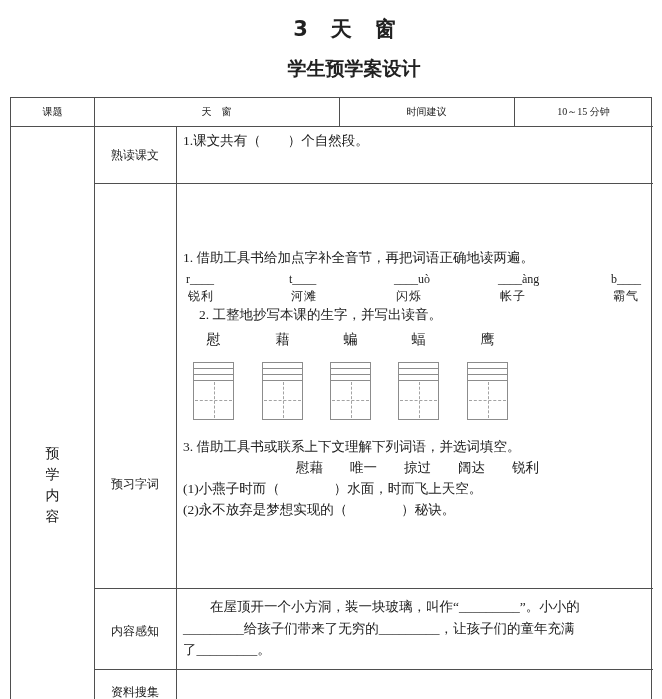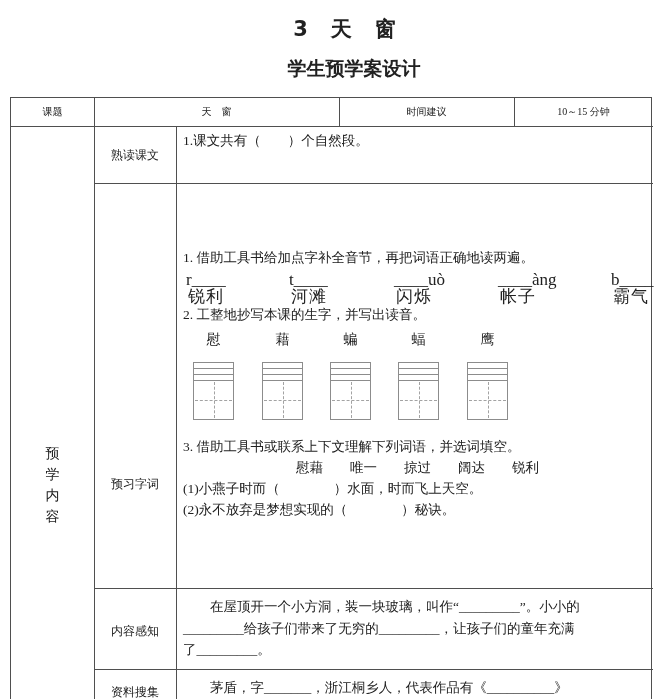--- a/index.html
+++ b/index.html
@@ -30,21 +30,21 @@
   .centered { text-align:center; }
   .body-text { font-size:13.5px; line-height:22px; }
   .prewrap { white-space:pre-wrap; }
   .vertical-label {
     position:absolute; left:0; top:345px; width:83px; text-align:center;
     font-size:14px; line-height:21px;
   }
   .row-label { position:absolute; left:83px; width:82px; text-align:center; font-size:12px; }
   .content-block { position:absolute; left:165px; width:477px; }
   .abs { position:absolute; }
-  .pinyin-col { position:absolute; font-size:17px; line-height:15px; }
+  .pinyin-col { position:absolute; font-size:12px; line-height:15px; }
   .pinyin-col .py-word { margin-top:2px; padding-left:2px; letter-spacing:1px; }
   .gridcol { position:absolute; width:41px; top:149px; }
   .gc-char { text-align:center; font-size:14px; height:15px; line-height:15px; margin-bottom:15px; }
   .gc-pinyin { height:19px; border:1px solid #8c8c8c; position:relative; }
   .gc-pinyin::before, .gc-pinyin::after {
     content:""; position:absolute; left:0; right:0; height:0; border-top:1px solid #8c8c8c;
   }
   .gc-pinyin::before { top:5px; }
   .gc-pinyin::after { top:11px; }
   .gc-square { height:40px; border:1px solid #8c8c8c; margin-top:-1px; position:relative; }
@@ -106,21 +106,21 @@
       </div>
       <div class="pinyin-col" style="top:89px; left:322px;">
         <div>____àng</div>
         <div class="py-word">帐子</div>
       </div>
       <div class="pinyin-col" style="top:89px; left:435px;">
         <div>b____</div>
         <div class="py-word">霸气</div>
       </div>
 
-      <div class="abs body-text" style="top:121px; left:7px;">2. 工整地抄写本课的生字，并写出读音。</div>
+      <div class="abs body-text" style="top:121px; left:23px;">2. 工整地抄写本课的生字，并写出读音。</div>
 
       <div class="gridcol" style="left:17px;">
         <div class="gc-char">慰</div>
         <div class="gc-pinyin"></div>
         <div class="gc-square"></div>
       </div>
       <div class="gridcol" style="left:86px;">
         <div class="gc-char">藉</div>
         <div class="gc-pinyin"></div>
         <div class="gc-square"></div>
@@ -146,16 +146,15 @@
       <div class="abs body-text" style="top:295px; left:7px;">(1)小燕子时而（　　　　）水面，时而飞上天空。</div>
       <div class="abs body-text" style="top:316px; left:7px;">(2)永不放弃是梦想实现的（　　　　）秘诀。</div>
     </div>
 
     <div class="row-label" style="top:525px;">内容感知</div>
     <div class="content-block body-text prewrap" style="top:490px; padding:8px 6px 0 7px; line-height:21.5px;">　　在屋顶开一个小方洞，装一块玻璃，叫作“_________”。小小的
 _________给孩子们带来了无穷的_________，让孩子们的童年充满
 了_________。</div>
 
     <div class="row-label" style="top:586px;">资料搜集</div>
-    <div class="content-block body-text prewrap" style="top:571px; padding:8px 6px 0 7px; line-height:21.5px;">　　茅盾，字_______，浙江桐乡人，代表作品有《__________》</div>
 
   </div>
 </div>
 
 </body></html>

